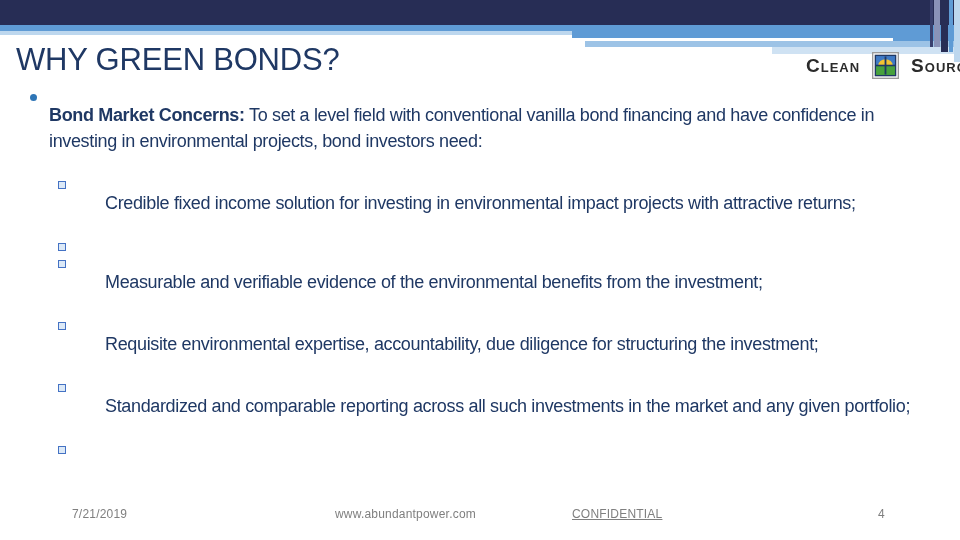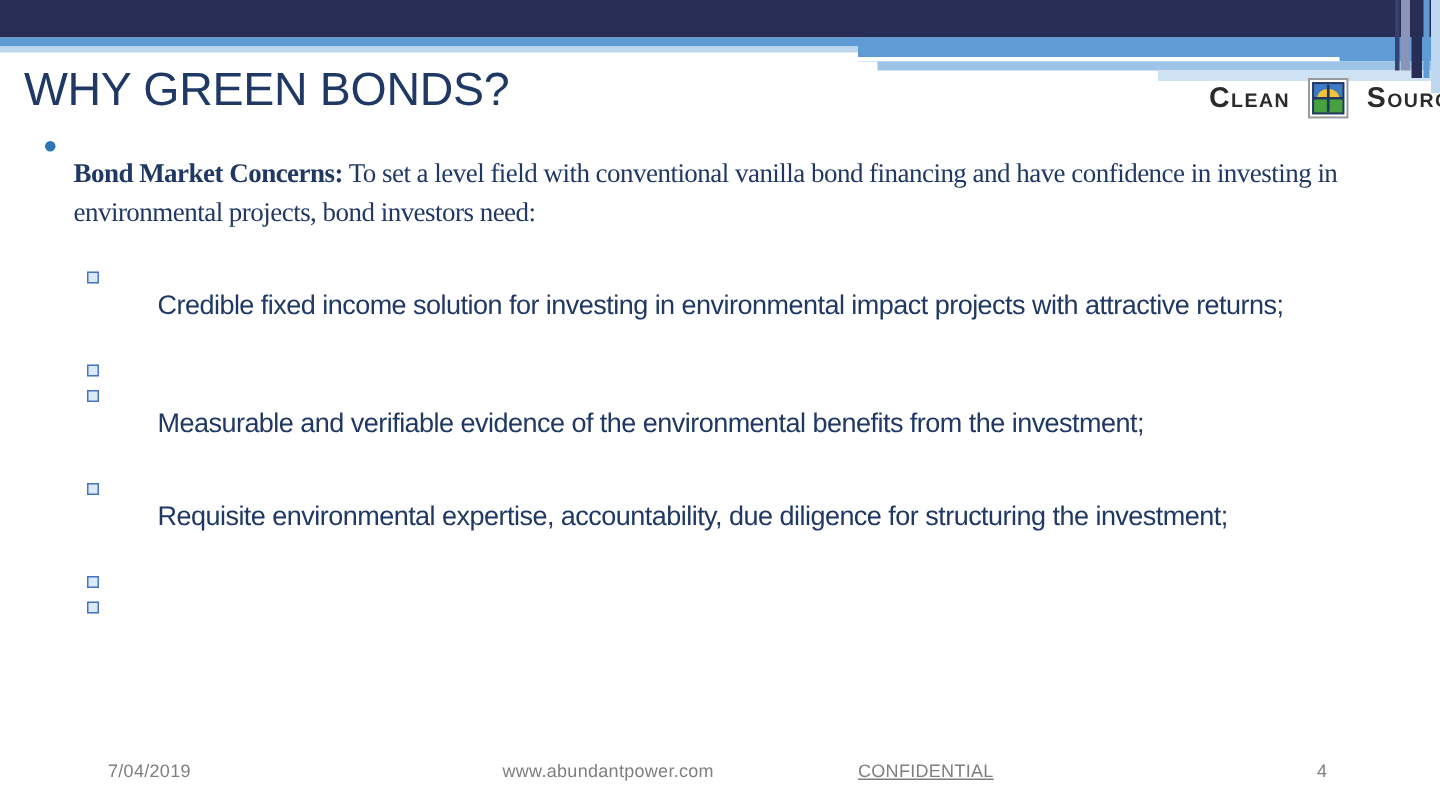--- a/index.html
+++ b/index.html
@@ -35,21 +35,21 @@
   #page-title{
     left:16px;top:42px;width:700px;
     font-size:31px;font-weight:400;color:#1F3864;letter-spacing:-0.2px;
   }
 
   
   #content{
     left:16px;top:84px;width:924px;
     color:#1F3864;font-size:18px;line-height:26px;letter-spacing:-0.35px;
   }
-  .l1{display:flex;align-items:flex-start;padding-left:14px;font-family:Liberation Serif, serif;}
+  .l1{display:flex;align-items:flex-start;padding-left:14px;}
   .l1 .dot{
     flex:0 0 auto;width:7px;height:7px;border-radius:50%;
     background:#2E75B6;margin:10px 12px 0 0;
   }
   .l1 .txt{flex:1;}
   .l1 .lbl{font-weight:bold;}
   .l2{display:flex;align-items:flex-start;padding-left:42px;}
   .l2 .sq{
     flex:0 0 auto;width:6px;height:6px;border:1.5px solid #4472C4;
     background:#DCE9F7;margin:9px 11px 0 0;
@@ -114,23 +114,24 @@
   <div class="l2">
     <span class="sq"></span>
     <p class="txt">Measurable and verifiable evidence of the environmental benefits from the investment;</p>
   </div>
   <div class="l2">
     <span class="sq"></span>
     <p class="txt">Requisite environmental expertise, accountability, due diligence for structuring the investment;</p>
   </div>
   <div class="l2">
     <span class="sq"></span>
+    <p class="txt">Standardized and comparable reporting across all such investments in the market and any given portfolio;</p>
   </div>
   <div class="l2">
     <span class="sq"></span>
   </div>
 
 </div>
 
-<div class="abs footer-item" id="footer-date">7/04/2019</div>
+<div class="abs footer-item" id="footer-date">7/21/2019</div>
 <div class="abs footer-item" id="footer-site">www.abundantpower.com</div>
 <div class="abs footer-item" id="footer-conf">CONFIDENTIAL</div>
 <div class="abs footer-item" id="footer-page">4</div>
 
 </body></html>

